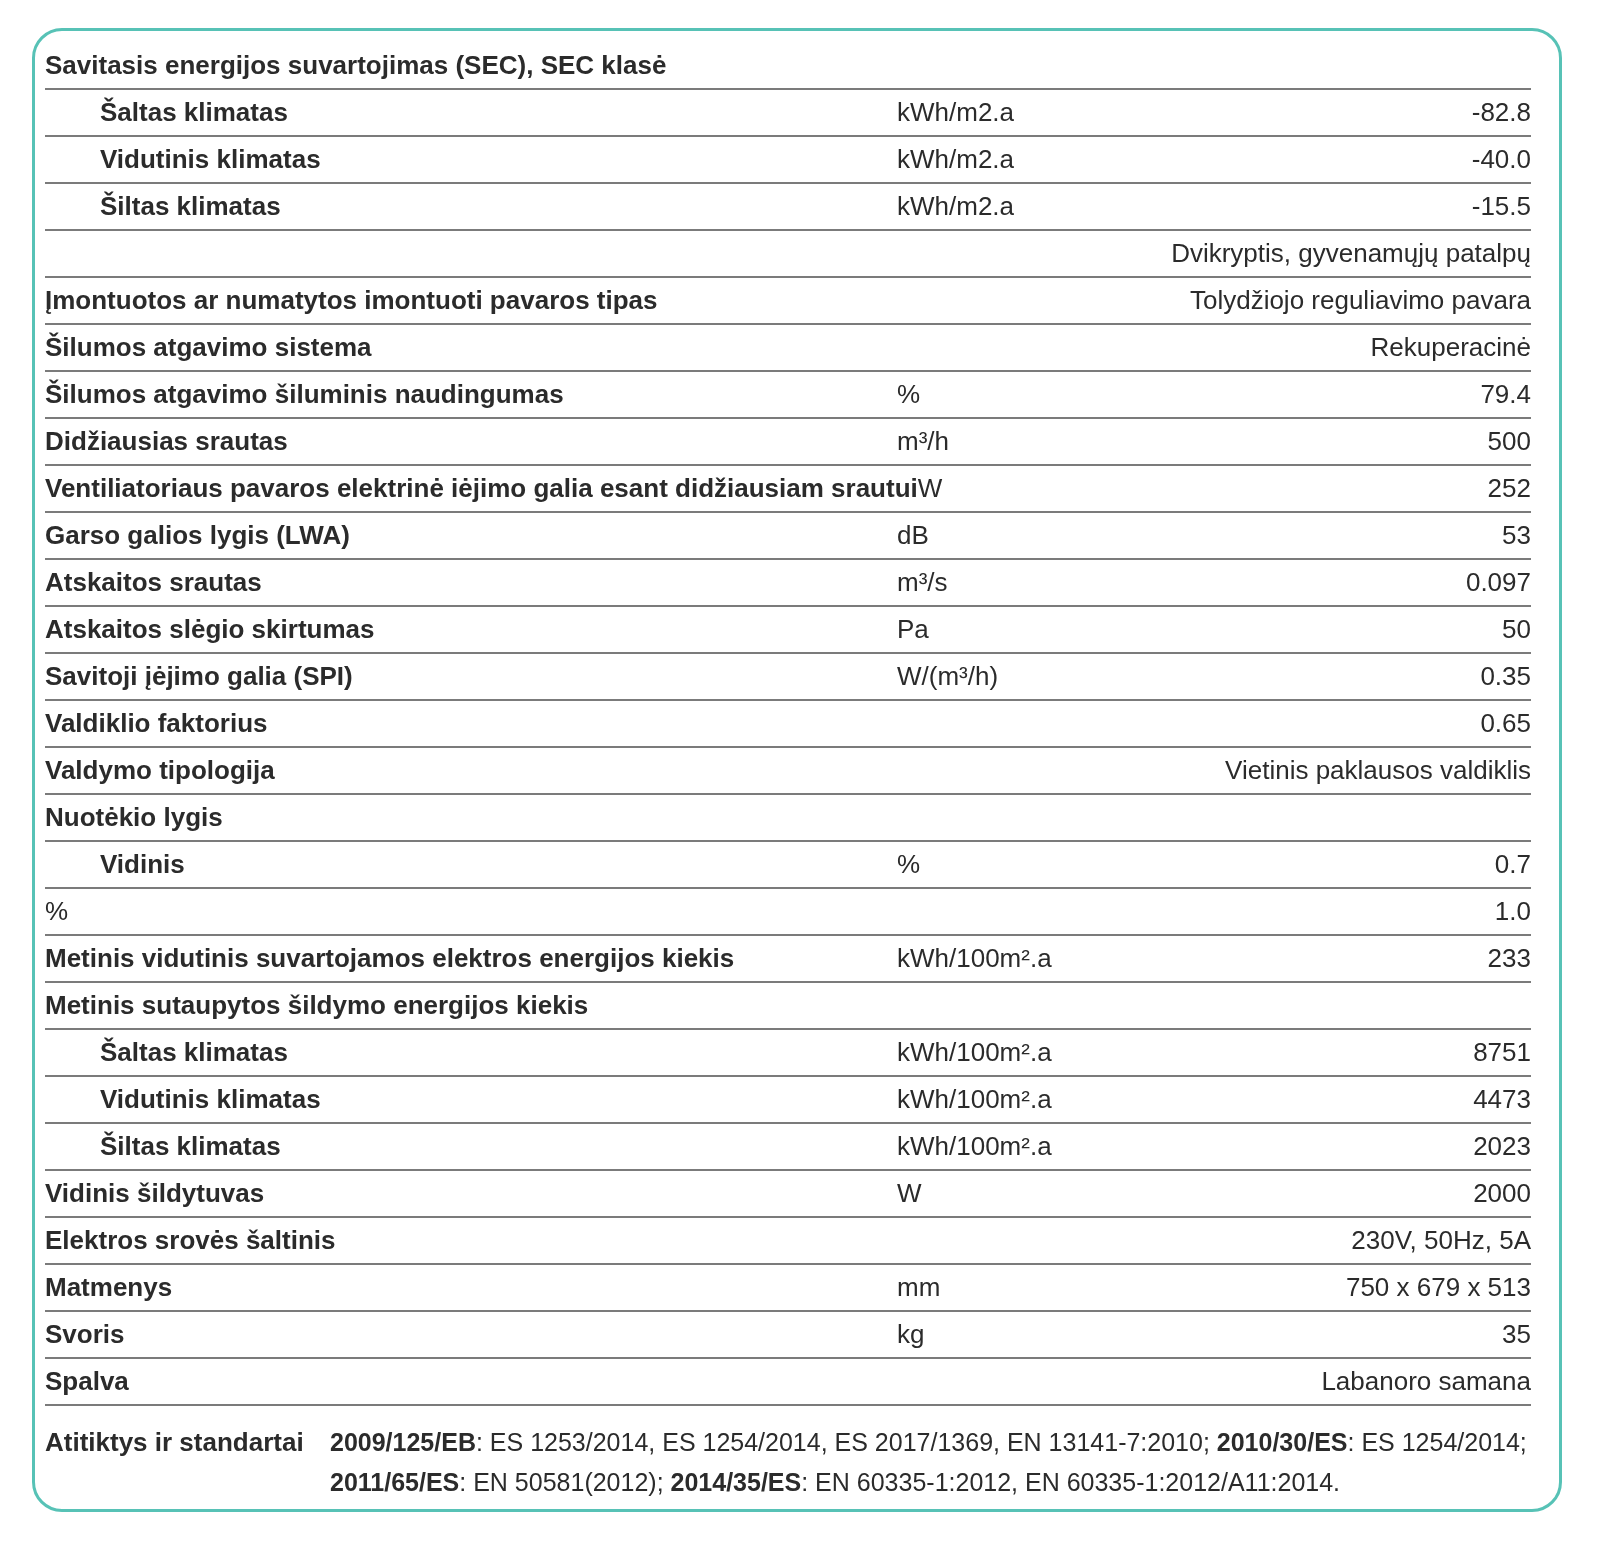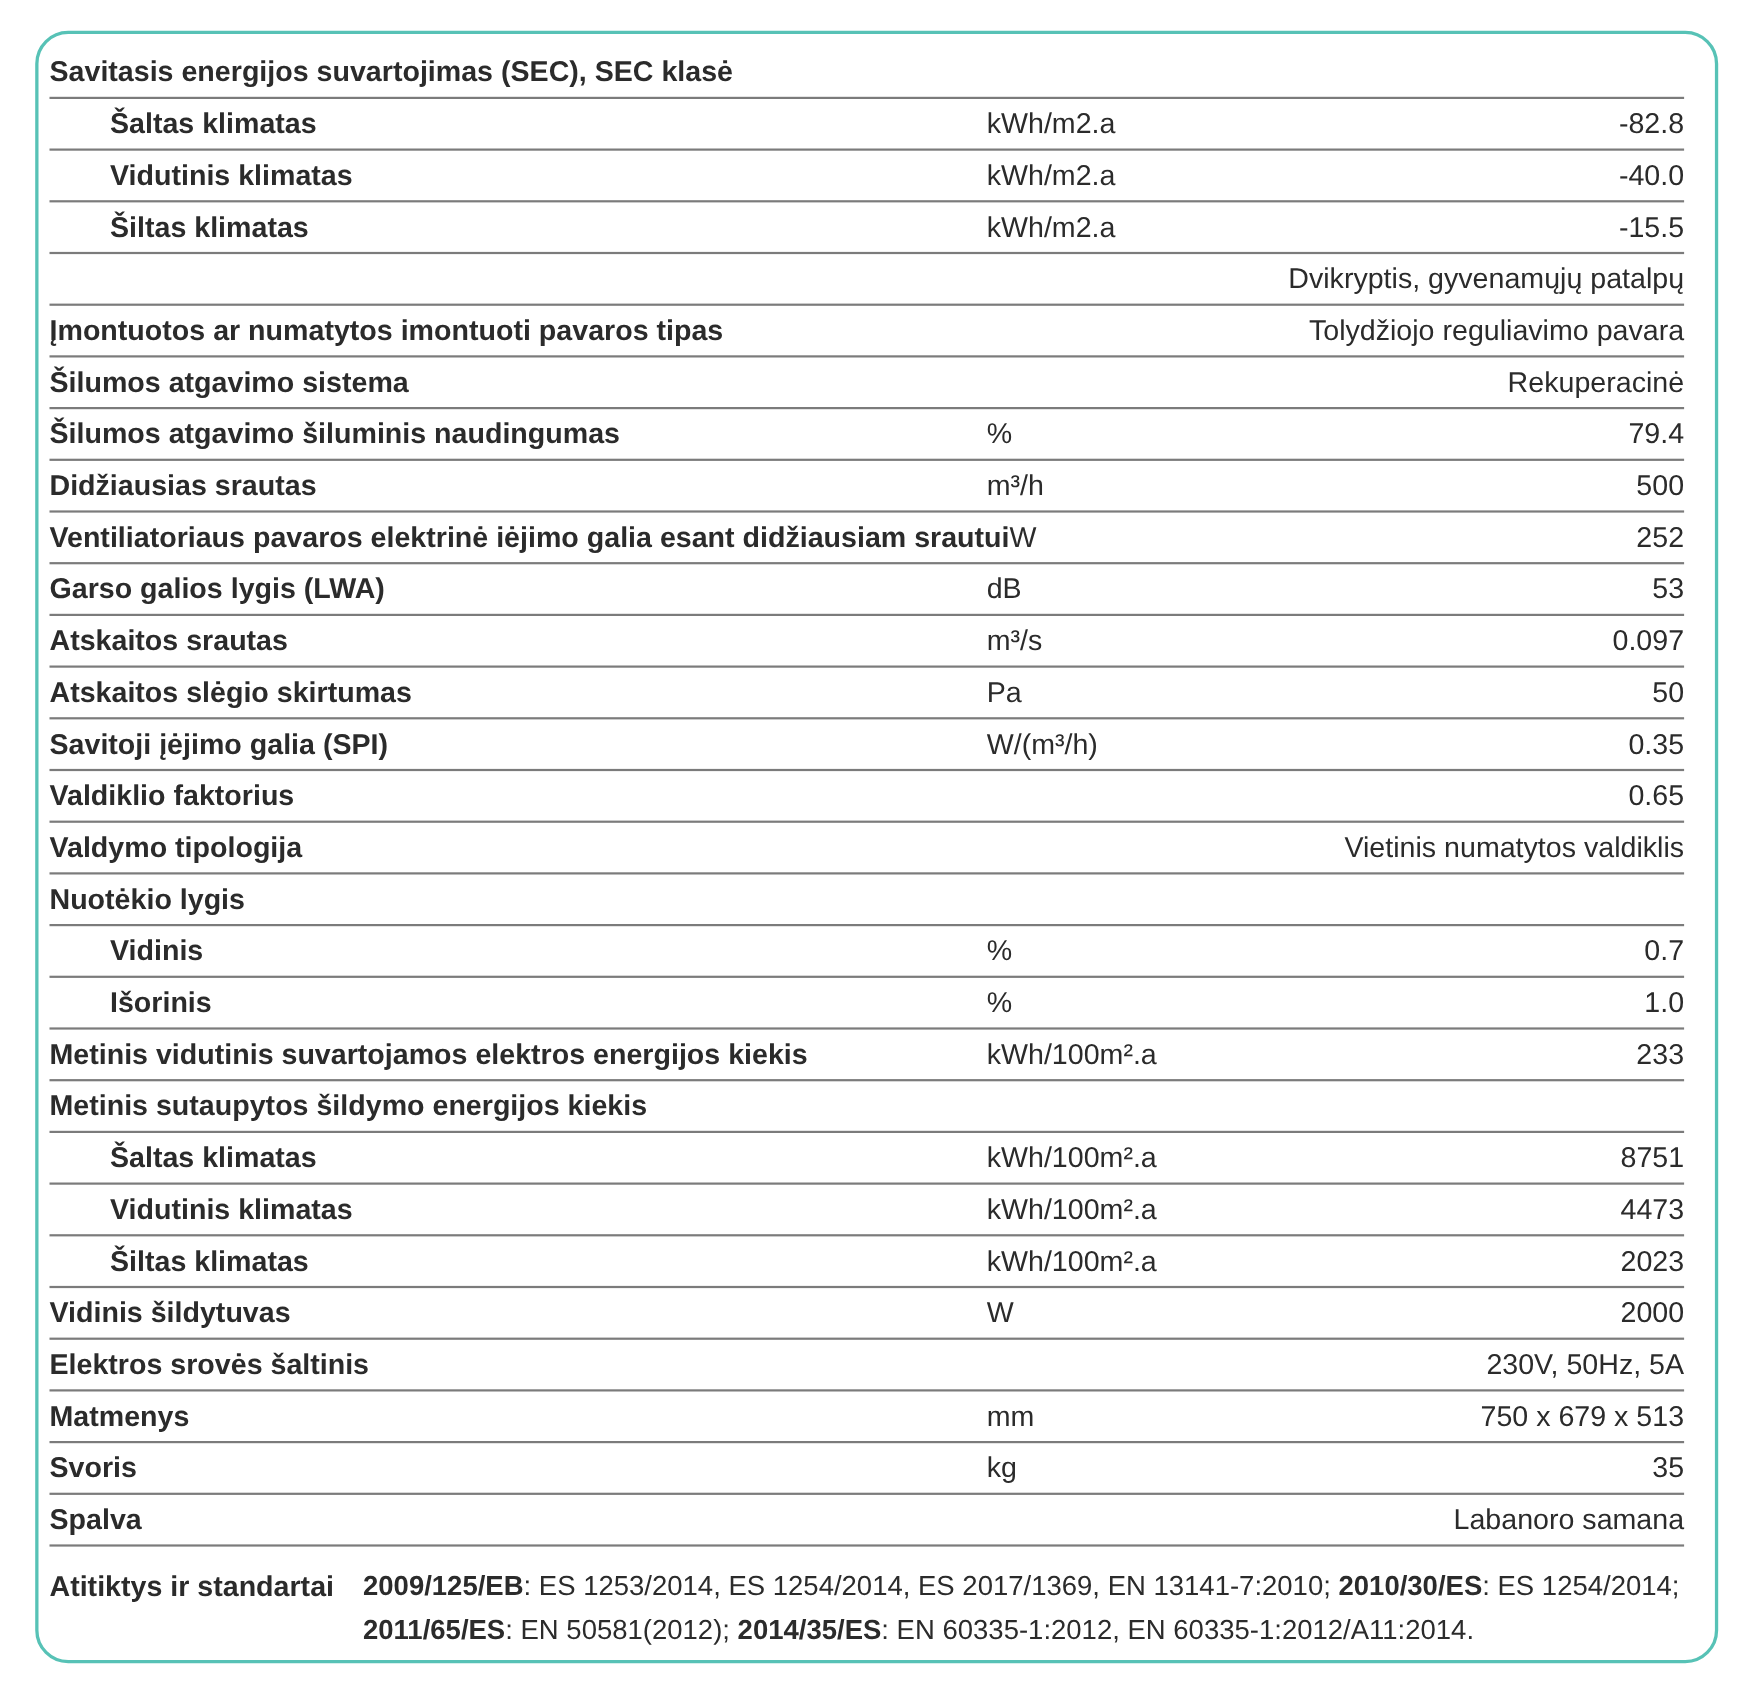--- a/index.html
+++ b/index.html
@@ -109,34 +109,33 @@
         <div class="val">0.35</div>
       </div>
       <div class="row">
         <div class="lbl">Valdiklio faktorius</div>
         <div class="unit"></div>
         <div class="val">0.65</div>
       </div>
       <div class="row">
         <div class="lbl">Valdymo tipologija</div>
         <div class="unit"></div>
-        <div class="val">Vietinis numatytos valdiklis</div>
+        <div class="val">Vietinis paklausos valdiklis</div>
       </div>
       <div class="row header">
         <div class="lbl">Nuotėkio lygis</div>
         <div class="unit"></div>
         <div class="val"></div>
       </div>
       <div class="row indent">
         <div class="lbl">Vidinis</div>
         <div class="unit">%</div>
         <div class="val">0.7</div>
       </div>
       <div class="row indent">
-        <div class="lbl">Išorinis</div>
         <div class="unit">%</div>
         <div class="val">1.0</div>
       </div>
       <div class="row">
         <div class="lbl">Metinis vidutinis suvartojamos elektros energijos kiekis</div>
         <div class="unit">kWh/100m².a</div>
         <div class="val">233</div>
       </div>
       <div class="row header">
         <div class="lbl">Metinis sutaupytos šildymo energijos kiekis</div>

